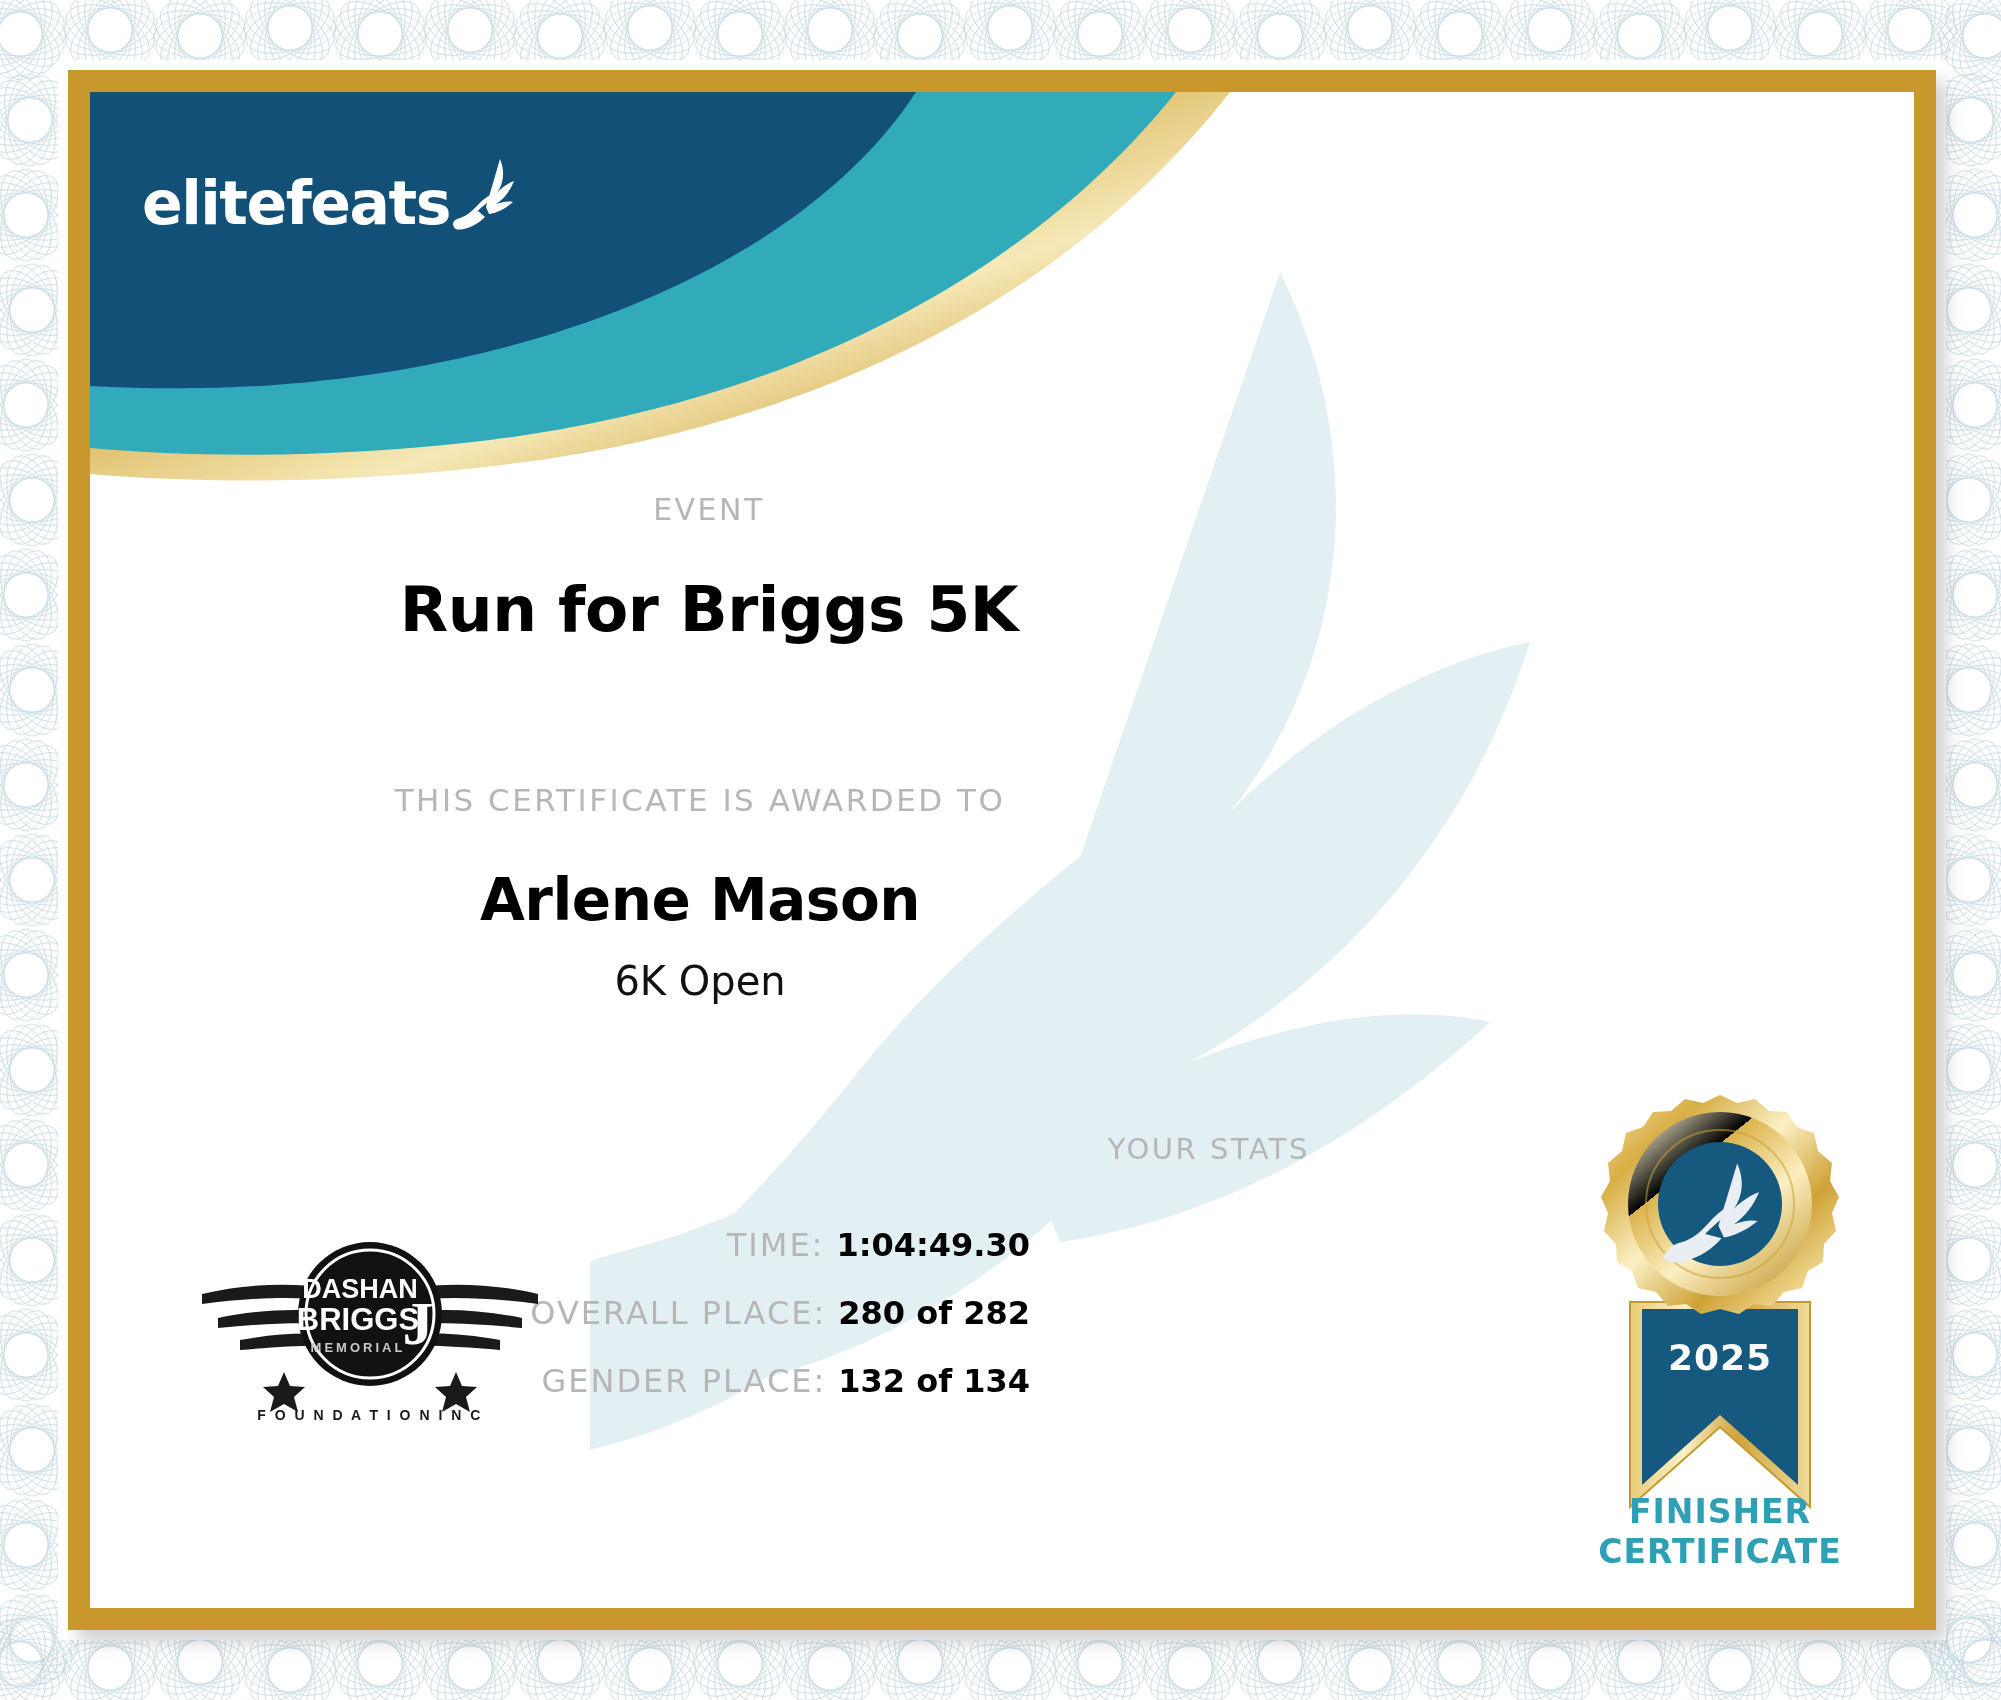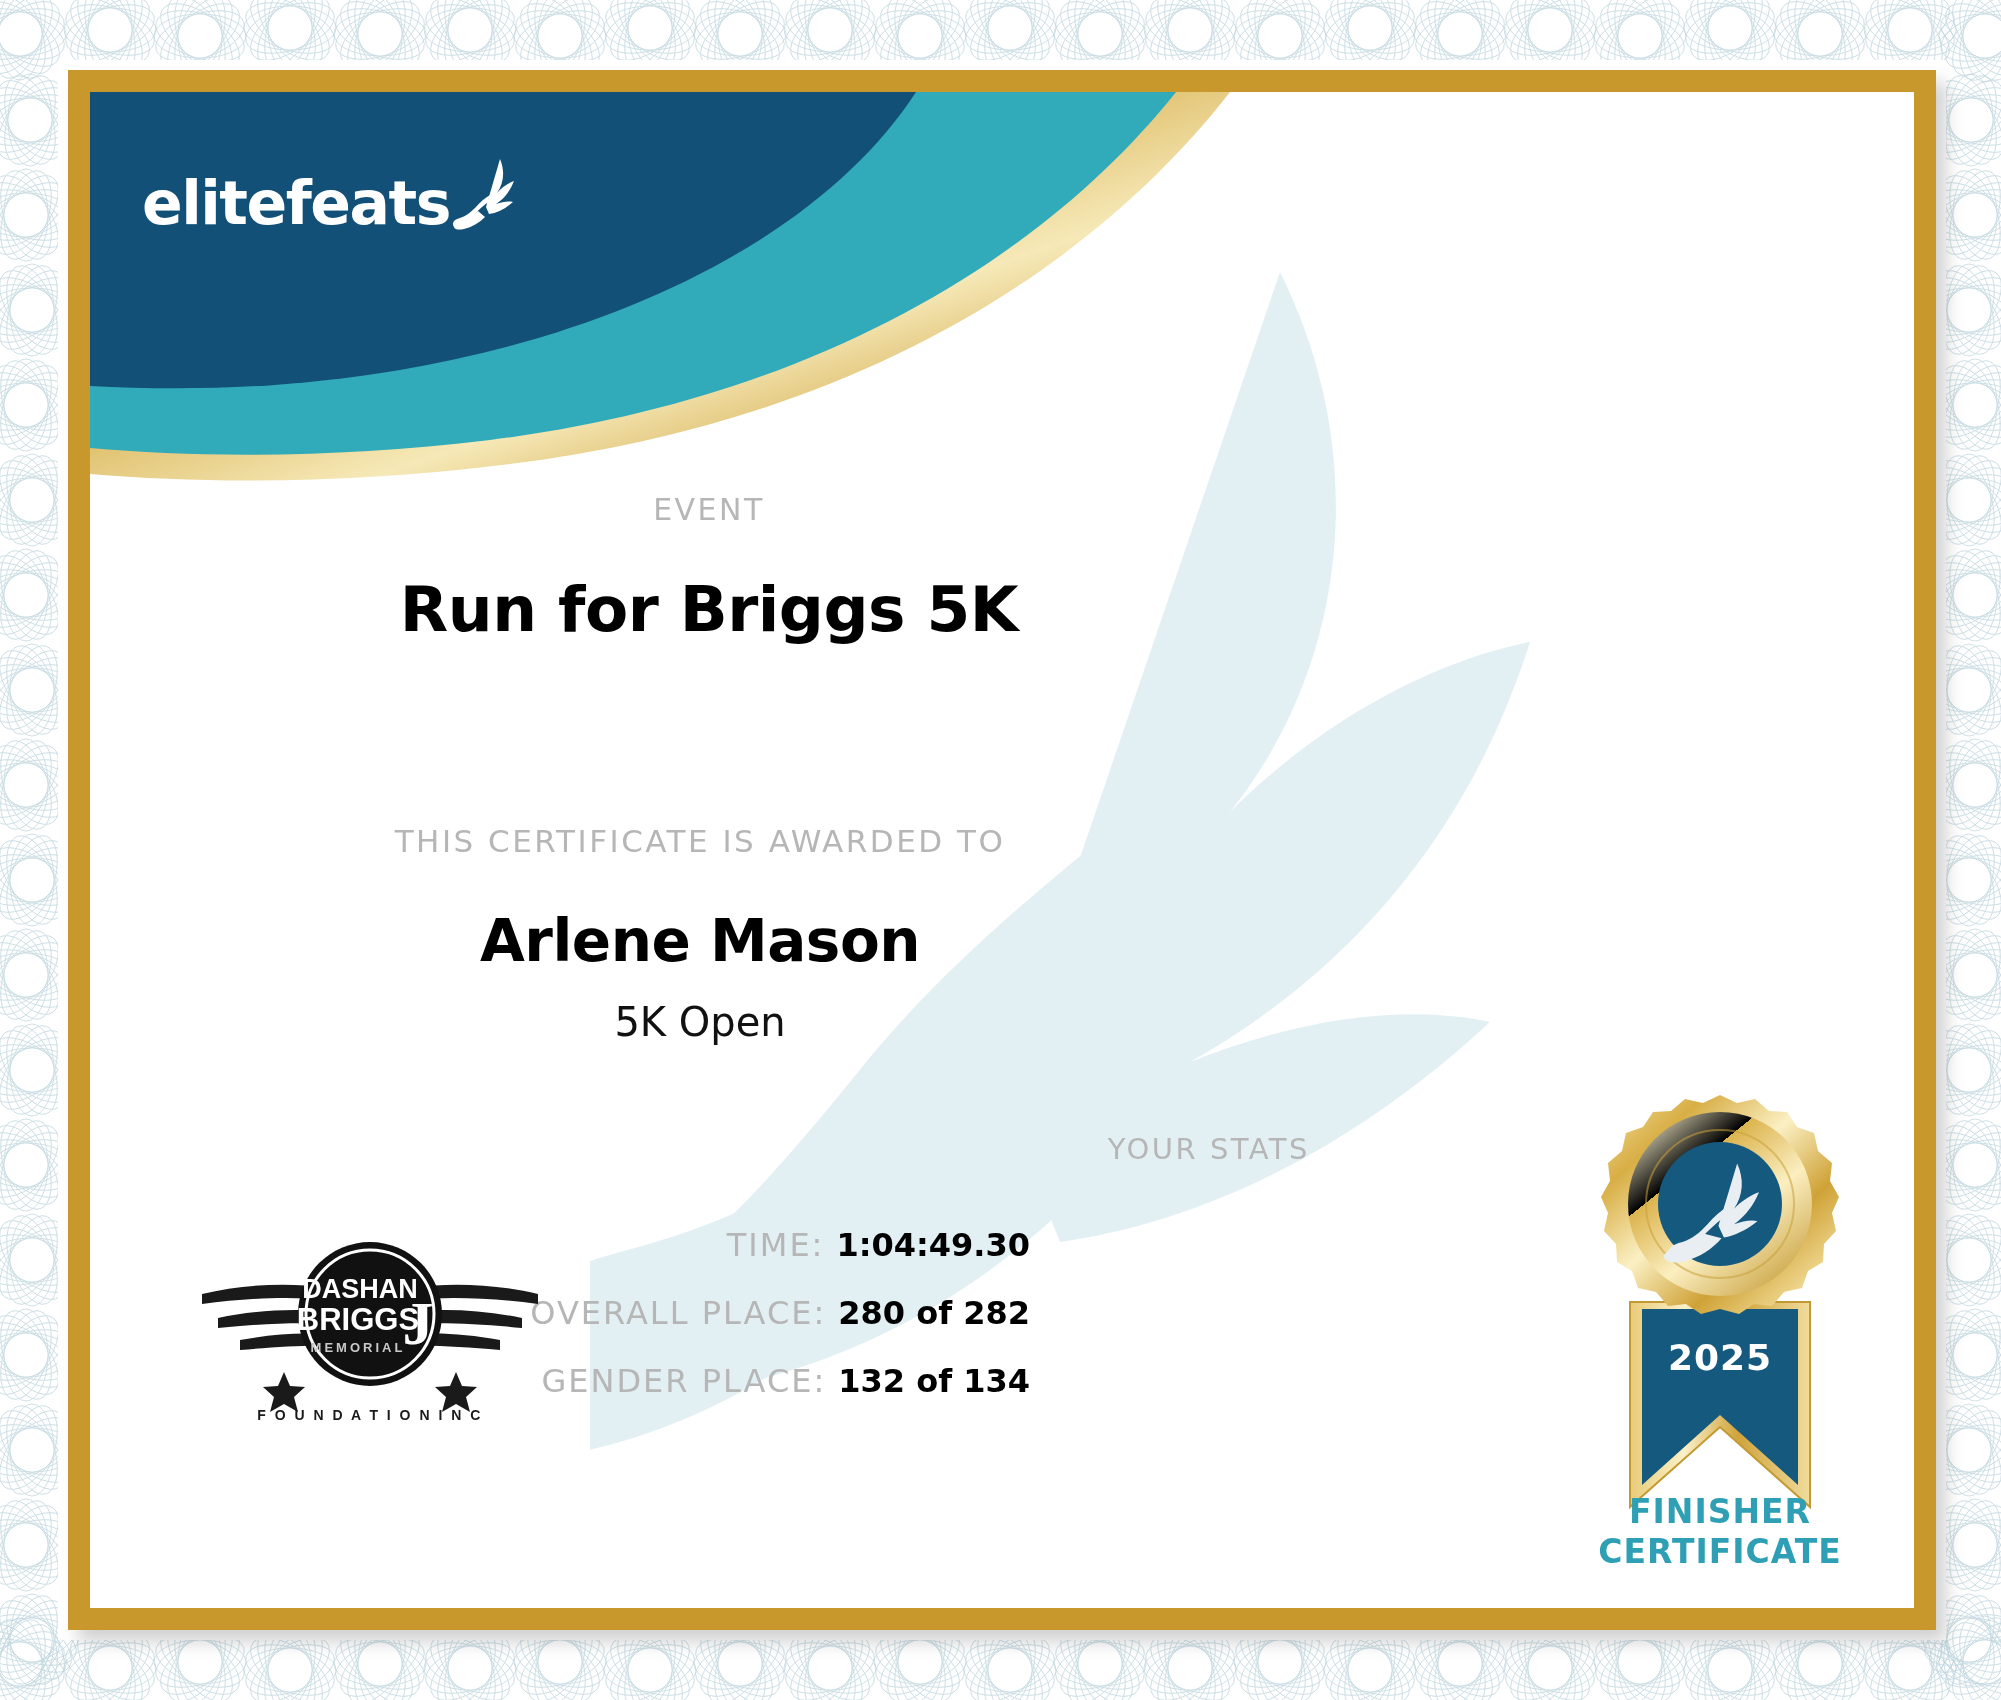--- a/index.html
+++ b/index.html
@@ -83,21 +83,21 @@
   .value-bold {
     color: #000000;
     font-family: "DejaVu Sans", sans-serif;
     font-weight: 700;
   }
 
   #event-block { position: absolute; left: 9px; top: 400px; width: 1220px; text-align: center; }
   #event-label { font-size: 30px; }
   #event-name  { font-size: 63px; margin-top: 46px; letter-spacing: -0.5px; }
 
-  #awarded-block { position: absolute; left: 0; top: 731px; width: 1220px; text-align: center; }
+  #awarded-block { position: absolute; left: 0; top: 690px; width: 1220px; text-align: center; }
   #awarded-label { font-size: 31px; }
   #person-name   { font-size: 58px; margin-top: 48px; letter-spacing: -0.5px; }
   #person-div    { font-size: 40px; margin-top: 24px; font-weight: 400; color: #111; font-family: "DejaVu Sans", sans-serif; }
 
   #stats-block { position: absolute; left: 0; top: 1040px; width: 1220px; }
   #stats-label { font-size: 29px; text-align: right; }
   #stats-rows  { margin-top: 60px; }
   .stat-row {
     display: flex; align-items: flex-end; justify-content: flex-end;
     padding-right: 0;
@@ -305,21 +305,21 @@
       <div id="content">
 
         <div id="event-block">
           <div id="event-label" class="label-caps">EVENT</div>
           <div id="event-name" class="value-bold">Run for Briggs 5K</div>
         </div>
 
         <div id="awarded-block">
           <div id="awarded-label" class="label-caps">THIS CERTIFICATE IS AWARDED TO</div>
           <div id="person-name" class="value-bold">Arlene Mason</div>
-          <div id="person-div">5K Open</div>
+          <div id="person-div">6K Open</div>
         </div>
 
         <div id="stats-block">
           <div id="stats-label" class="label-caps">YOUR STATS</div>
           <div id="stats-rows">
 
             <div class="stat-row">
               <span class="stat-key">TIME:</span>
               <span class="stat-val">1:04:49.30</span>
               <span class="stat-pad"></span>

